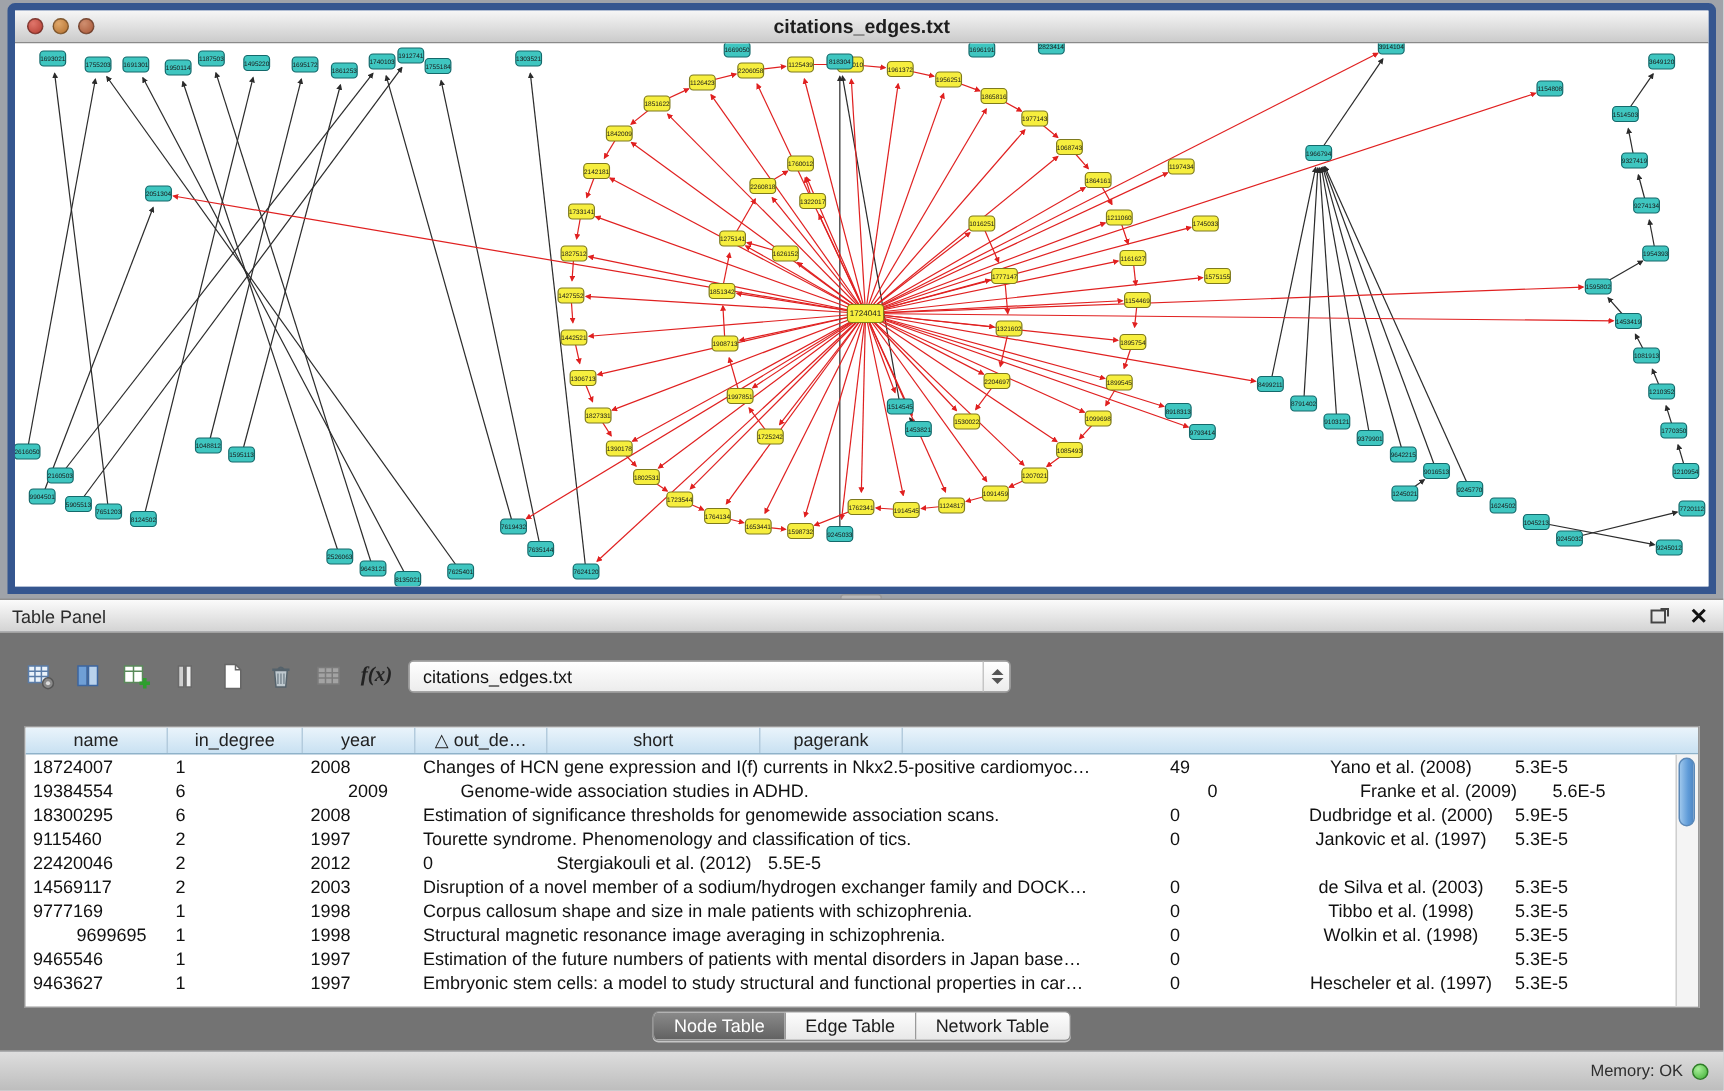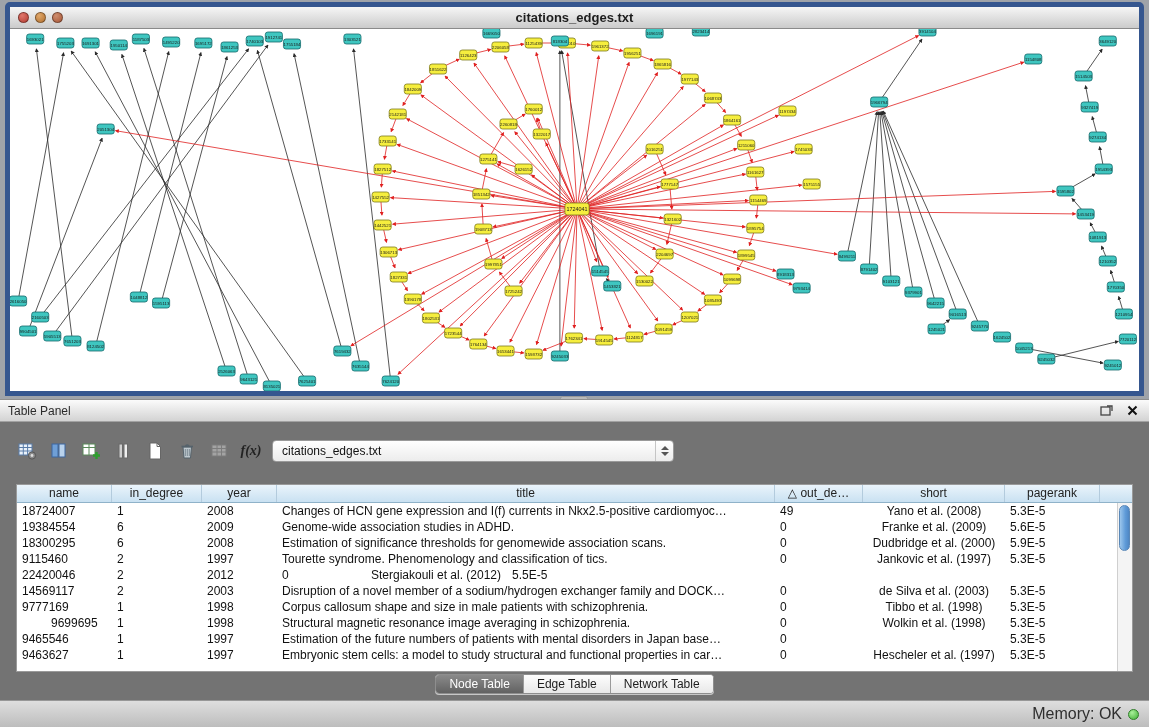--- a/index.html
+++ b/index.html
@@ -112,21 +112,21 @@
   }
   .seg .tab:last-child { border-right:none; }
   .seg .tab.selected { background:linear-gradient(#8a8a8a,#626262); color:#fff; }
 
   
   #status-bar {
     position:absolute; left:0; top:700px; width:1149px; height:27px;
     background:linear-gradient(#dedede,#bdbdbd); border-top:1px solid #979797;
     display:flex; align-items:center; justify-content:flex-end; padding-right:10px; gap:6px;
   }
-  #status-bar .mem-label { font-size:16px; color:#2e2e2e;text-align:center; }
+  #status-bar .mem-label { font-size:11px; color:#2e2e2e;text-align:center; }
   .mem-dot { width:11px; height:11px; border-radius:50%;
     background:radial-gradient(circle at 35% 30%, #a9f09a, #3fae33); border:1px solid #2e7d27; }
 </style>
 </head>
 <body>
 
 <div id="network-window">
   <div class="titlebar">
     <div class="traffic">
       <span class="tl close"></span>
@@ -862,40 +862,39 @@
       <span class="arr up"></span>
         <span class="arr down"></span>
     </span>
   </div>
 
   <div class="tp-table">
     <div class="thead">
         <div class="th" style="width: 95px;">name</div>
         <div class="th" style="width: 90px;">in_degree</div>
         <div class="th" style="width: 75px;">year</div>
-        <div class="th" style="width: 498px;">title</div>
         <div class="th" style="width: 88px;">△ out_de…</div>
         <div class="th" style="width: 142px;">short</div>
         <div class="th" style="width: 95px;">pagerank</div>
         <div class="th fill"></div>
       </div>
     <div class="tbody">
         <div class="tr">
           <div class="td" style="width: 95px;">18724007</div>
           <div class="td" style="width: 90px;">1</div>
           <div class="td" style="width: 75px;">2008</div>
           <div class="td" style="width: 498px;">Changes of HCN gene expression and I(f) currents in Nkx2.5-positive cardiomyoc…</div>
           <div class="td" style="width: 88px;">49</div>
           <div class="td center" style="width: 142px;">Yano et al. (2008)</div>
           <div class="td" style="width: 95px;">5.3E-5</div>
         </div>
         <div class="tr">
           <div class="td" style="width: 95px;">19384554</div>
           <div class="td" style="width: 90px;">6</div>
-          <div class="td" style="width: 75px;">2009</div>
+          <div class="td" style="width: 75px; margin-left: 25px;">2009</div>
           <div class="td" style="width: 498px;">Genome-wide association studies in ADHD.</div>
           <div class="td" style="width: 88px;">0</div>
           <div class="td center" style="width: 142px;">Franke et al. (2009)</div>
           <div class="td" style="width: 95px;">5.6E-5</div>
         </div>
         <div class="tr">
           <div class="td" style="width: 95px;">18300295</div>
           <div class="td" style="width: 90px;">6</div>
           <div class="td" style="width: 75px;">2008</div>
           <div class="td" style="width: 498px;">Estimation of significance thresholds for genomewide association scans.</div>

